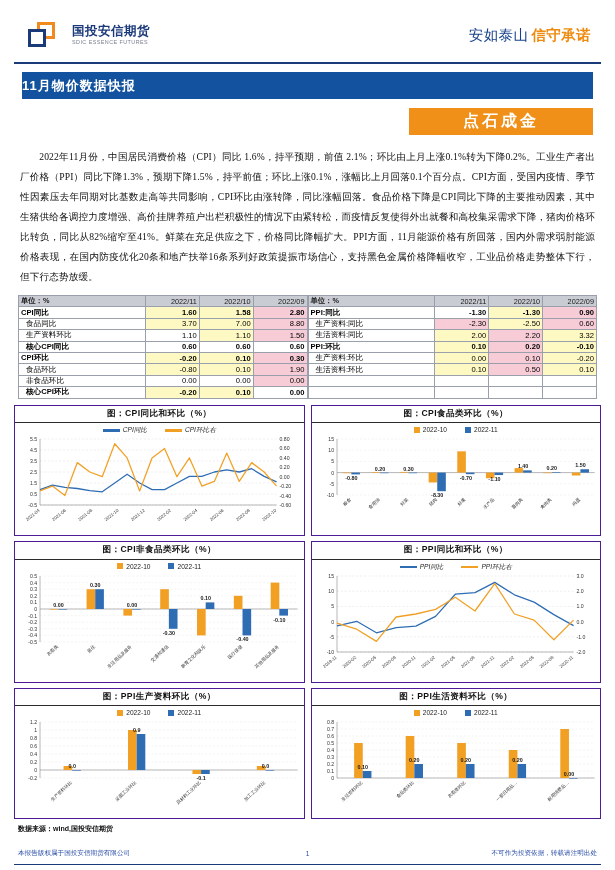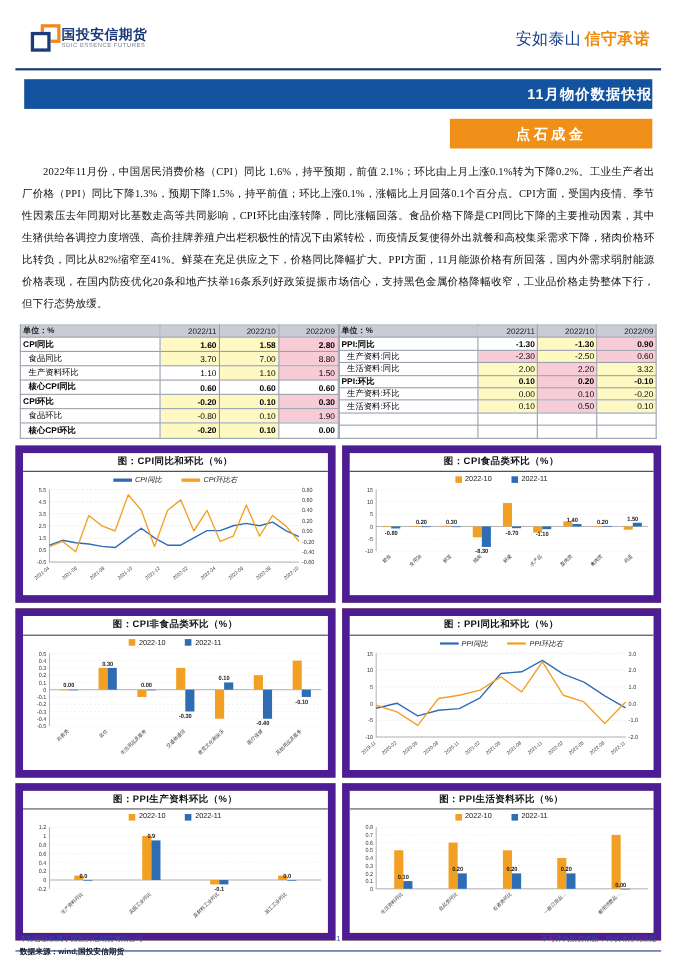--- a/index.html
+++ b/index.html
@@ -9,21 +9,21 @@
     font-family: "Liberation Sans", "DejaVu Sans", sans-serif;
     overflow: hidden;
   }
   .page { position: relative; width: 615px; height: 870px; }
 
   
   .header {
     display: flex; align-items: center; justify-content: space-between;
     padding: 14px 18px 6px 28px; height: 62px;
   }
-  .logo-wrap { display: flex; align-items: center; gap: 1px; }
+  .logo-wrap { display: flex; align-items: center; gap: 17px; }
   .logo-mark { position: relative; width: 27px; height: 26px; }
   .logo-mark .sq-o {
     position: absolute; left: 9px; top: 0; width: 18px; height: 17px;
     border: 3px solid #F08A1E;
   }
   .logo-mark .sq-b {
     position: absolute; left: 0; top: 7px; width: 18px; height: 18px;
     border: 3px solid #1B3A7A; background: #fff;
   }
   .logo-text-cn {
@@ -35,31 +35,31 @@
     margin-top: 1px; white-space: nowrap;
   }
   .slogan { white-space: nowrap; padding-right: 6px; }
   .slogan .s1 { font-size: 14.5px; font-weight: normal; color: #17408B; letter-spacing: .4px; }
   .slogan .s2 { font-size: 14.5px; font-weight: bold; color: #EE8C12; letter-spacing: .4px; margin-left: 3px; }
 
   .rule { height: 2px; background: #1B3A7A; margin: 0 14px; }
 
   .title-bar {
     margin: 8px 22px 0 22px; height: 27px; background: #13529E;
-    display: flex; align-items: center; justify-content: flex-end;
+    display: flex; align-items: center; justify-content: flex-start;
   }
   .title-bar span {
     color: #fff; font-size: 13px; font-weight: bold; letter-spacing: 1px;
   }
   .gold-bar {
     margin: 9px 22px 0 auto; width: 184px; height: 27px; background: #F09018;
     display: flex; align-items: center; justify-content: center;
   }
   .gold-bar span {
-    color: #ffffff; font-size: 13px; font-weight: bold; letter-spacing: 3px;
+    color: #ffffff; font-size: 16px; font-weight: bold; letter-spacing: 3px;
   }
 
   
   .body-text {
     margin: 12px 20px 0 20px;
     font-family: Liberation Serif, serif;
     font-size: 9.6px; line-height: 20px; color: #0f0f0f;
     text-align: justify; text-indent: 2em;
     letter-spacing: .15px;
   }
@@ -85,21 +85,21 @@
   table.dt td.num { text-align: right; }
   .b  { font-weight: bold; }
   .indent { padding-left: 7px !important; }
   .g  { background: #fef9c3; }
   .r  { background: #f7ccd6; }
   .w  { background: #ffffff; }
 
   
   .charts { margin: 6px 14px 0 14px; }
   .chart-row { display: flex; gap: 6px; margin-bottom: 5px; }
-  .chart-box { width: 50%; border: 7px solid #4c1d95; background: #eab308; }
+  .chart-box { width: 50%; border: 1px solid #4c1d95; background: #a16207; }
   .chart-title {
     border-bottom: 1px solid #2b2b2b; background: #fff;
     text-align: center; font-size: 8.6px; font-weight: bold;
     color: #111; padding: 2px 0 2.5px 0; letter-spacing: .4px;
   }
   .chart-canvas { position: relative; height: 112px; background: #fff; }
   .chart-canvas.tall { height: 122px; }
   .legend {
     display: flex; justify-content: center; gap: 18px;
     padding-top: 3px; font-size: 6.6px; color: #222;
@@ -198,20 +198,26 @@
             <td class="lbl b">CPI环比</td>
             <td class="num g b">-0.20</td>
             <td class="num g b">0.10</td>
             <td class="num r b">0.30</td>
           </tr>
           <tr>
             <td class="lbl indent">食品环比</td>
             <td class="num g">-0.80</td>
             <td class="num g">0.10</td>
             <td class="num r">1.90</td>
+          </tr>
+          <tr>
+            <td class="lbl indent">非食品环比</td>
+            <td class="num w">0.00</td>
+            <td class="num w">0.00</td>
+            <td class="num r">0.00</td>
           </tr>
           <tr>
             <td class="lbl b indent">核心CPI环比</td>
             <td class="num g b">-0.20</td>
             <td class="num g b">0.10</td>
             <td class="num w b">0.00</td>
           </tr>
         </tbody>
     </table>
     <table class="dt">

